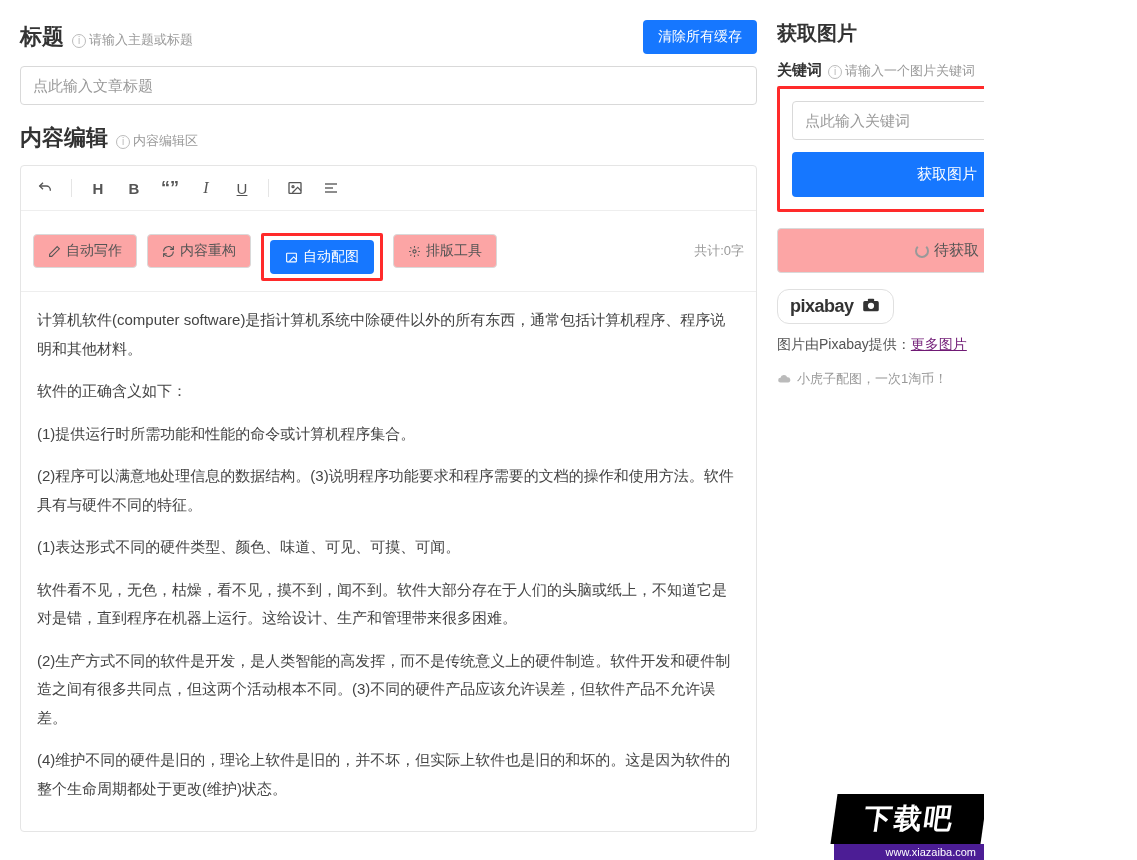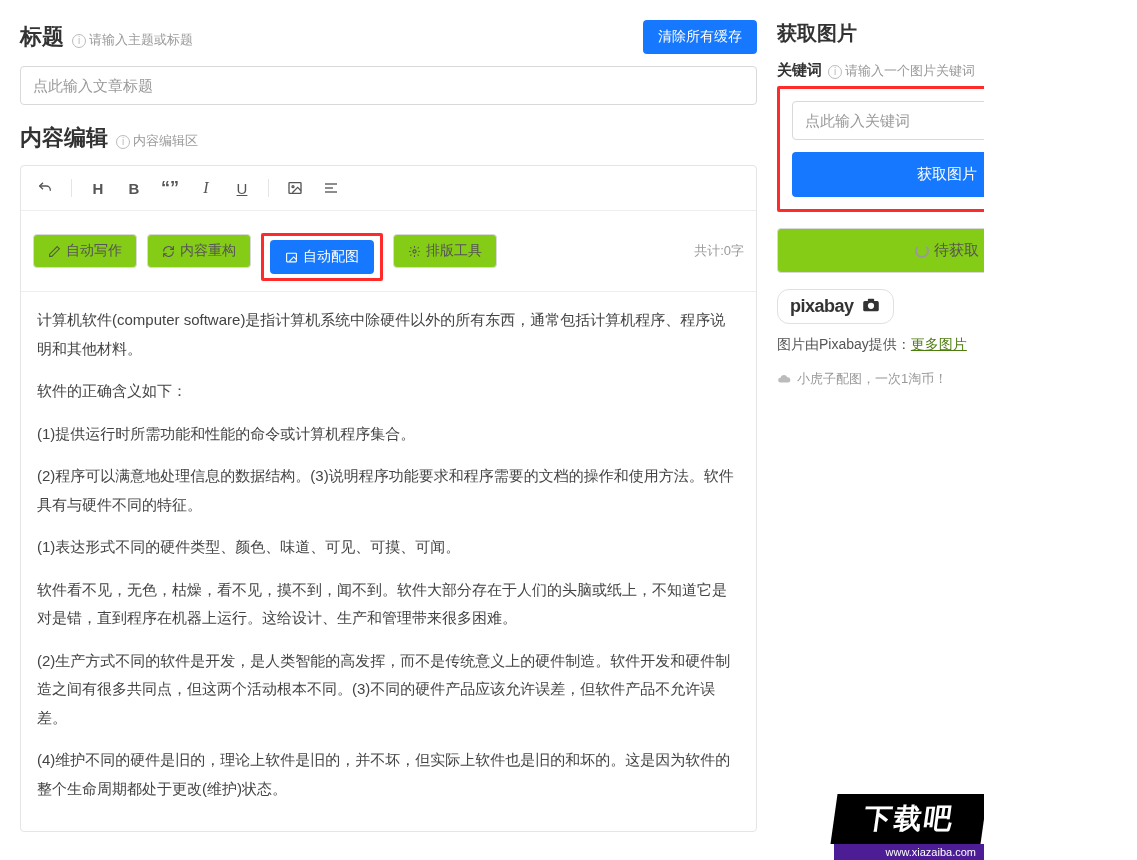--- a/index.html
+++ b/index.html
@@ -9,21 +9,21 @@
 .sidebar { width: 340px; }
 
 .section-header { display: flex; align-items: center; justify-content: space-between; margin-bottom: 12px; }
 .section-title { display: flex; align-items: baseline; gap: 8px; }
 .section-title h2 { font-size: 22px; font-weight: 600; color: #333; }
 .section-hint { color: #999; font-size: 13px; }
 .hint-icon { display: inline-block; width: 14px; height: 14px; border: 1px solid #bbb; border-radius: 50%; font-size: 10px; line-height: 12px; text-align: center; color: #bbb; margin-right: 3px; }
 
 .btn { display: inline-flex; align-items: center; justify-content: center; padding: 7px 14px; border-radius: 4px; cursor: pointer; font-size: 14px; border: 1px solid transparent; gap: 5px; white-space: nowrap; }
 .btn-primary { background: #1677ff; color: #fff; }
-.btn-outline { background: #84cc16; border-color: #d9d9d9; color: #555; }
+.btn-outline { background: #fca5a5; border-color: #d9d9d9; color: #555; }
 .btn-block { width: 100%; padding: 12px; font-size: 15px; }
 
 .input { width: 100%; padding: 10px 12px; border: 1px solid #d9d9d9; border-radius: 4px; font-size: 15px; color: #333; }
 .input::placeholder { color: #999; }
 
 .section-block { margin-bottom: 18px; }
 
 .editor-panel { border: 1px solid #e5e5e5; border-radius: 4px; }
 .toolbar-row1 { display: flex; align-items: center; gap: 8px; padding: 8px 10px; border-bottom: 1px solid #eee; }
 .tool-icon { width: 28px; height: 28px; display: inline-flex; align-items: center; justify-content: center; color: #555; cursor: pointer; border-radius: 3px; }
@@ -45,21 +45,21 @@
 .highlight-panel { border: 3px solid #ff2a2a; padding: 12px; border-radius: 2px; margin-bottom: 16px; }
 .highlight-panel .input { margin-bottom: 12px; }
 
 .spinner { display: inline-block; width: 14px; height: 14px; border: 2px solid #999; border-top-color: transparent; border-radius: 50%; }
 
 .pixabay-badge { display: inline-block; background: #fff; border: 1px solid #e0e0e0; border-radius: 12px; padding: 6px 12px; margin-bottom: 12px; }
 .pixabay-badge span { font-family: Arial; font-weight: 700; font-size: 18px; letter-spacing: -0.5px; }
 .camera-icon { display: inline-block; margin-left: 4px; }
 
 .source-line { font-size: 14px; color: #555; margin-bottom: 16px; }
-.source-line a { color: #4d7c0f; text-decoration: underline; }
+.source-line a { color: #701a75; text-decoration: underline; }
 
 .footer-note { color: #999; font-size: 13px; display: flex; align-items: center; gap: 6px; }
 
 .watermark { position: absolute; right: 0; bottom: 0; width: 150px; }
 .wm-black { background: #000; color: #fff; font-weight: 900; font-size: 28px; text-align: center; padding: 6px 0; font-family: "SimHei", sans-serif; letter-spacing: 2px; transform: skewX(-8deg); }
 .wm-url { background: #4c1d95; color: #fff; font-size: 11px; text-align: right; padding: 2px 8px; }
 
 .page-wrap { position: relative; width: 984px; height: 860px; overflow: hidden; }
 </style>
 </head>

